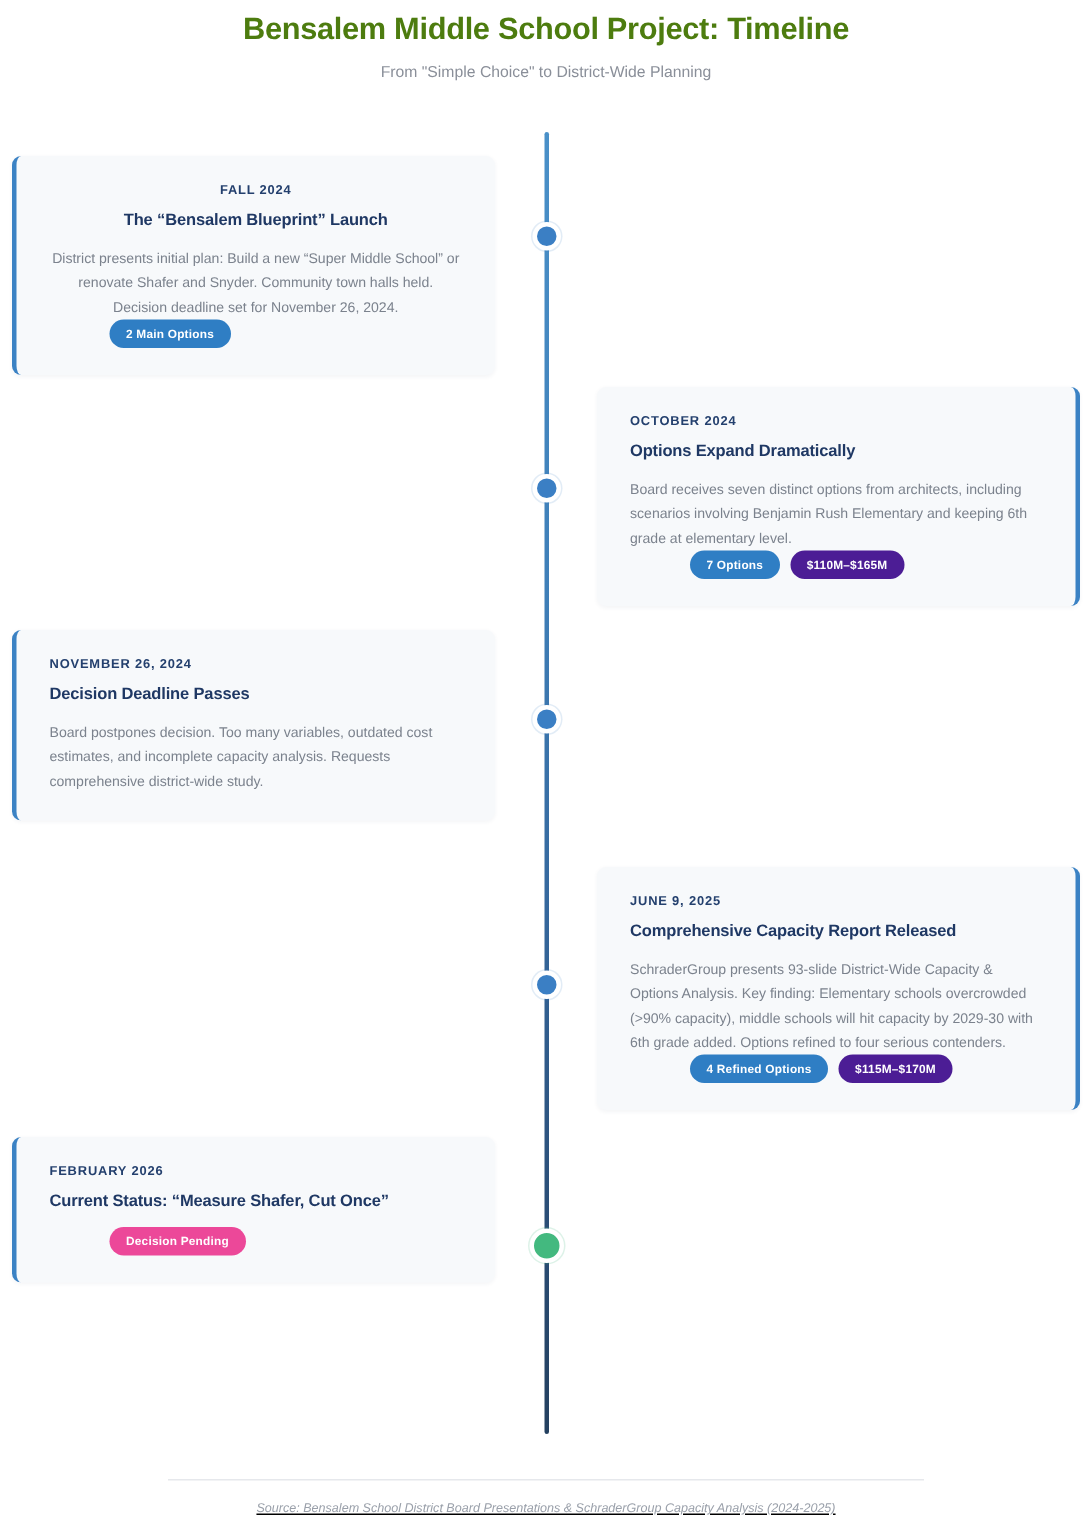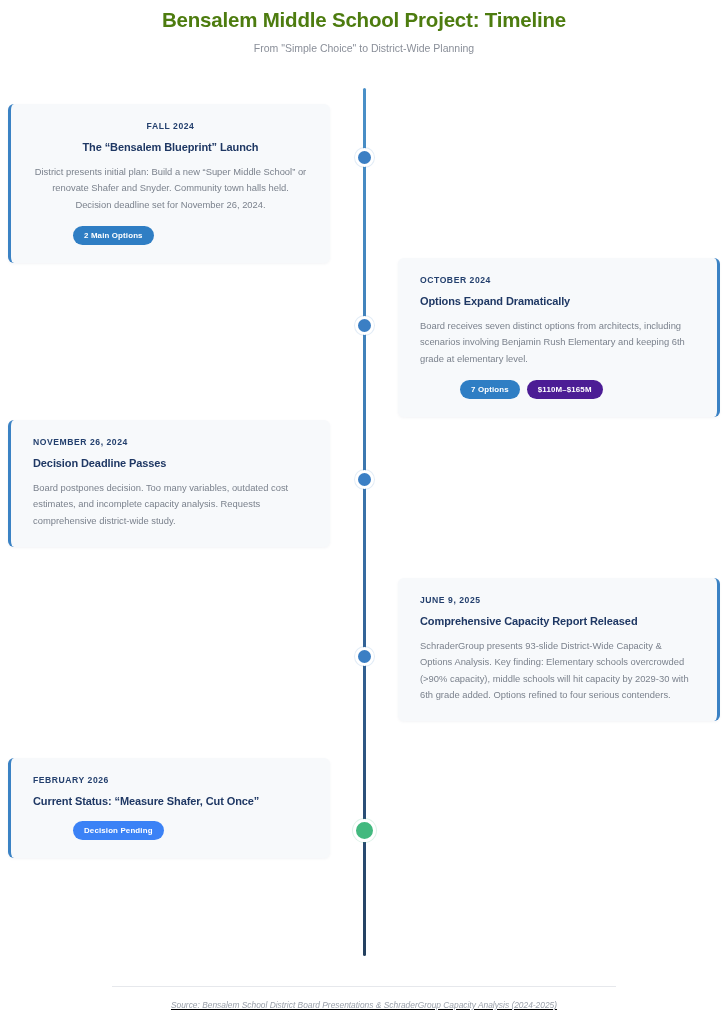--- a/index.html
+++ b/index.html
@@ -108,39 +108,39 @@
     line-height: 1.3;
     margin-bottom: 10px;
     letter-spacing: -0.1px;
   }
   .card-body {
     font-size: 9.4px;
     line-height: 1.72;
     color: #7b828d;
   }
   .badges {
-    margin-top: 13px;
+    margin-top: 0;
     display: flex;
     gap: 7px;
     flex-wrap: wrap;
     padding-left: 40px;
   }
   .badge {
     display: inline-block;
     font-size: 7.9px;
     font-weight: bold;
     color: #ffffff;
     padding: 5px 11px 5px 11px;
     border-radius: 999px;
     letter-spacing: 0.15px;
     white-space: nowrap;
   }
   .badge.blue  { background: #2f7ec4; }
   .badge.red   { background: #4c1d95; }
-  .badge.green { background: #3b82f6; }
+  .badge.green { background: #ec4899; }
 
   
   .footer {
     position: absolute;
     left: 0;
     bottom: 0;
     width: 728px;
     padding-top: 14px;
     text-align: center;
     text-decoration: underline;
@@ -199,20 +199,24 @@
         </div>
         <div class="card left" style="top: 420px;">
           <div class="card-date">NOVEMBER 26, 2024</div>
           <div class="card-title">Decision Deadline Passes</div>
           <div class="card-body">Board postpones decision. Too many variables, outdated cost estimates, and incomplete capacity analysis. Requests comprehensive district-wide study.</div>
         </div>
         <div class="card right" style="top: 578px;">
           <div class="card-date">JUNE 9, 2025</div>
           <div class="card-title">Comprehensive Capacity Report Released</div>
           <div class="card-body">SchraderGroup presents 93-slide District-Wide Capacity &amp; Options Analysis. Key finding: Elementary schools overcrowded (&gt;90% capacity), middle schools will hit capacity by 2029-30 with 6th grade added. Options refined to four serious contenders.</div>
+          <div class="badges">
+            <span class="badge blue">4 Refined Options</span>
+            <span class="badge red">$115M–$170M</span>
+          </div>
         </div>
         <div class="card left" style="top: 758px;">
           <div class="card-date">FEBRUARY 2026</div>
           <div class="card-title">Current Status: “Measure Shafer, Cut Once”</div>
           <div class="badges">
             <span class="badge green">Decision Pending</span>
           </div>
         </div>
       </div>
   </div>

